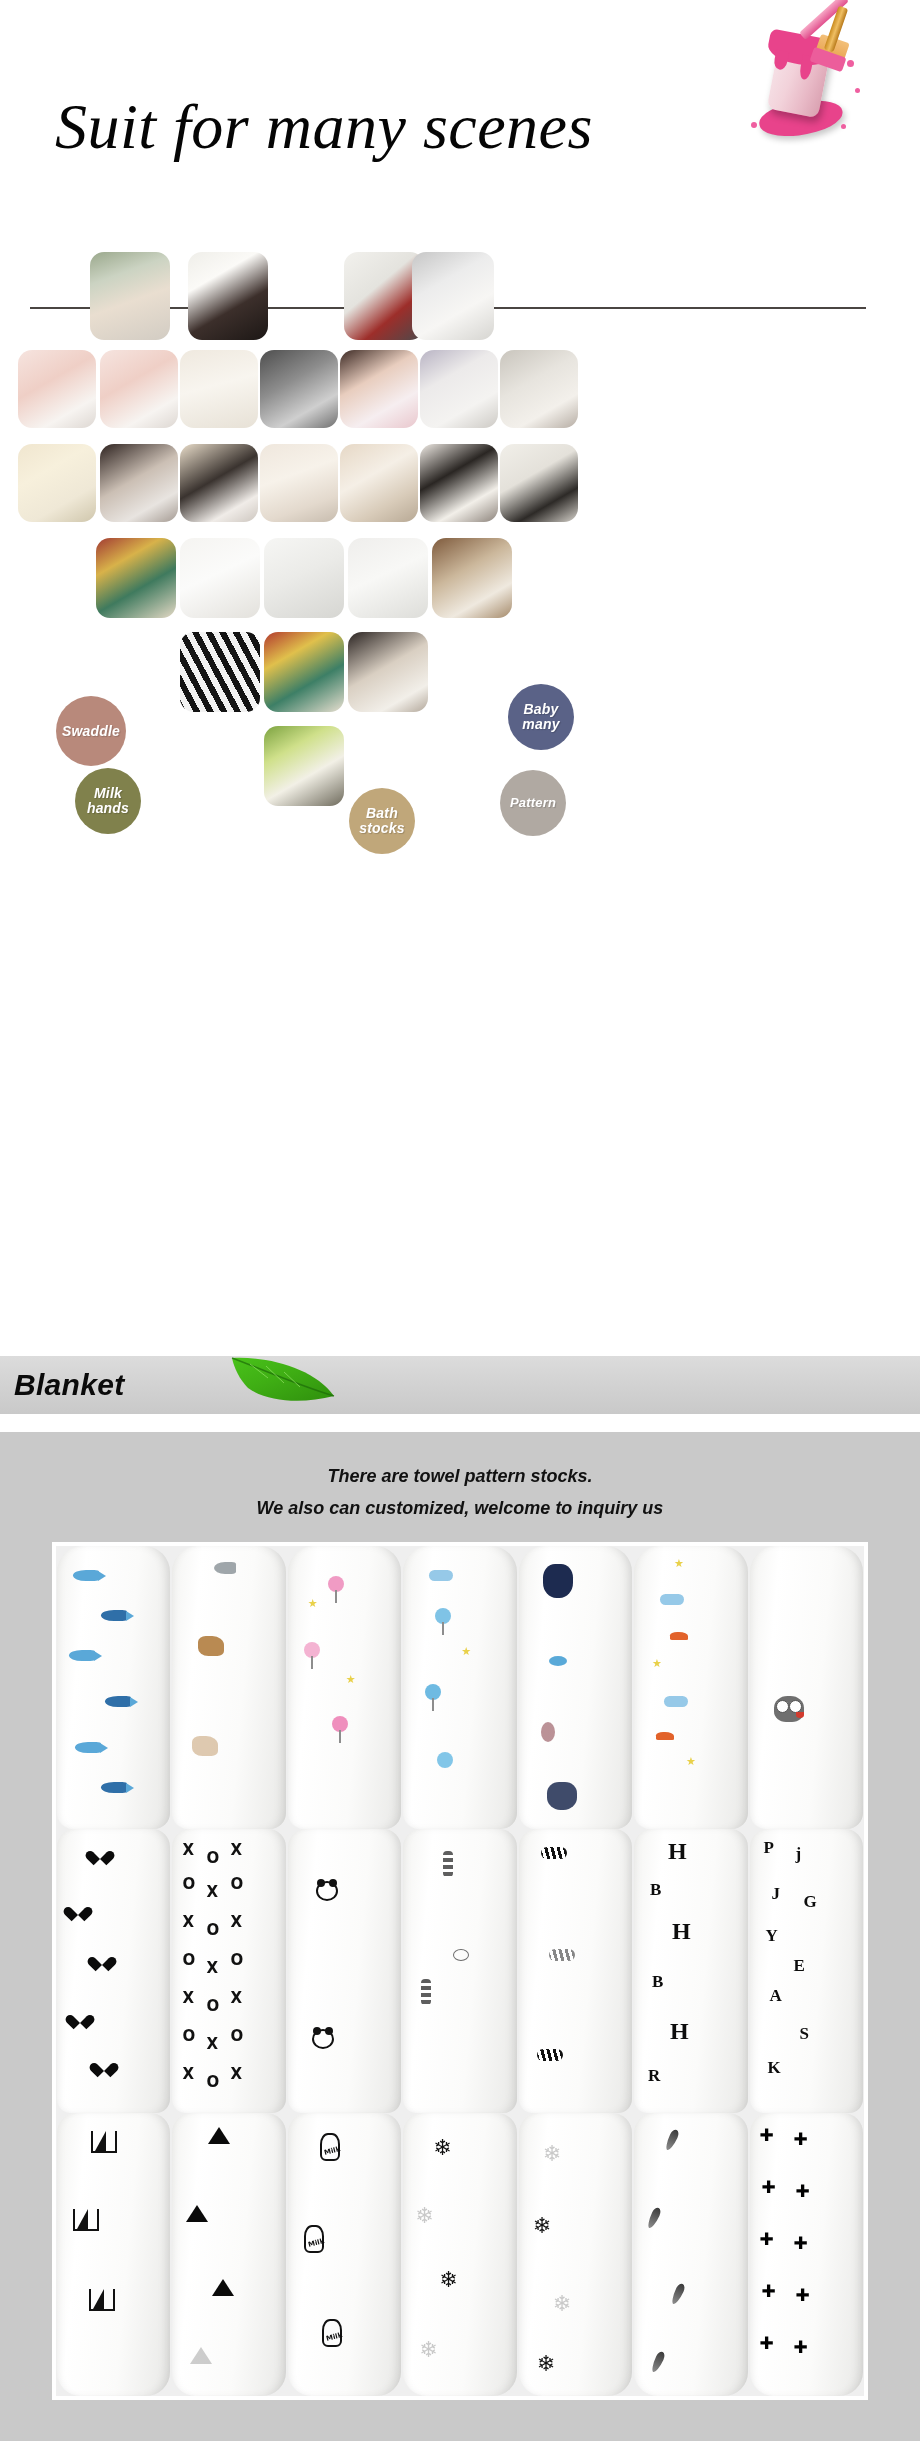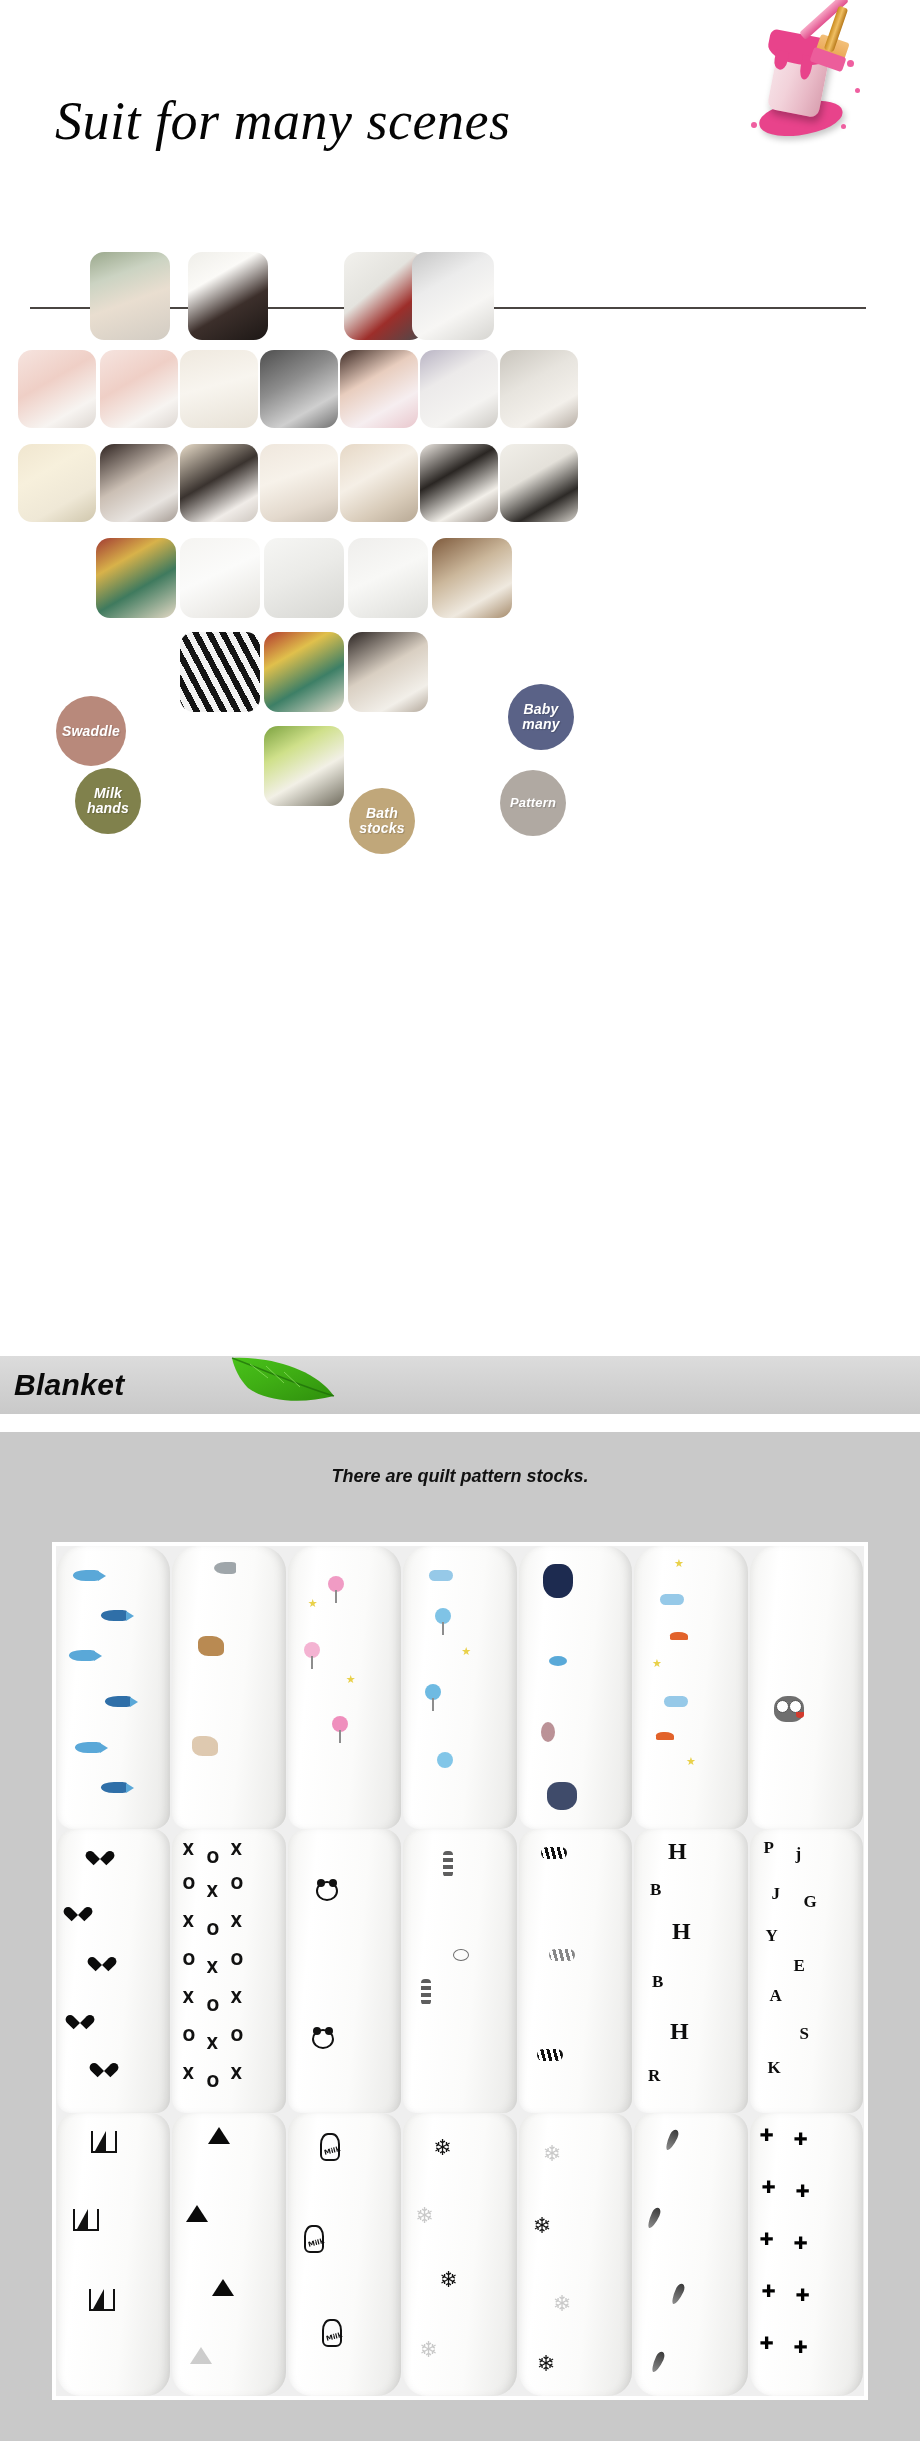--- a/index.html
+++ b/index.html
@@ -12,21 +12,21 @@
     overflow: hidden;
     position: relative;
   }
 
   
   .scenes-section { position: relative; width: 920px; height: 1340px; background: #fff; }
 
   .page-title {
     position: absolute; left: 55px; top: 90px;
     font-family: "Liberation Serif", "DejaVu Serif", serif;
-    font-style: italic; font-size: 54px; font-weight: 400;
+    font-style: italic; font-size: 64px; font-weight: 400;
     color: #050505; letter-spacing: 0.5px; white-space: nowrap;
   }
 
   
   .paint-deco { position: absolute; left: 735px; top: 4px; width: 150px; height: 145px; }
   .pb-bucket {
     position: absolute; left: 38px; top: 38px; width: 52px; height: 72px;
     background: linear-gradient(100deg,#f6e3e8 0%, #f2d2da 38%, #e8b9c6 70%, #d9a0b0 100%);
     transform: rotate(11deg);
     border-radius: 4px 4px 9px 9px;
@@ -310,21 +310,22 @@
     </defs>
     <path d="M4 6 C40 4, 86 16, 106 44 C74 52, 40 50, 20 36 C12 28, 6 16, 4 6 Z" fill="url(#lg)"></path>
     <path d="M4 6 C36 18, 72 34, 106 44" stroke="#1d6b08" stroke-width="1.4" fill="none" opacity="0.7"></path>
     <path d="M22 12 L40 26 M38 14 L56 31 M56 20 L72 35" stroke="#8ede60" stroke-width="1" fill="none" opacity="0.75"></path>
   </svg>
 </div>
 
 <div class="pattern-section">
 
   <div class="pattern-copy">
-    <div class="l1">There are quilt pattern stocks.</div>
+    <div class="l1">There are towel pattern stocks.</div>
+    <div class="l2">We also can customized, welcome to inquiry us</div>
   </div>
 
   <div class="pattern-photo-frame">
     <div class="pattern-grid">
 
       <div class="pattern-row">
         <div class="roll">
           <div class="motif m-fish" style="left:16px;top:24px;"></div>
           <div class="motif m-fish alt" style="left:44px;top:64px;"></div>
           <div class="motif m-fish" style="left:12px;top:104px;"></div>

